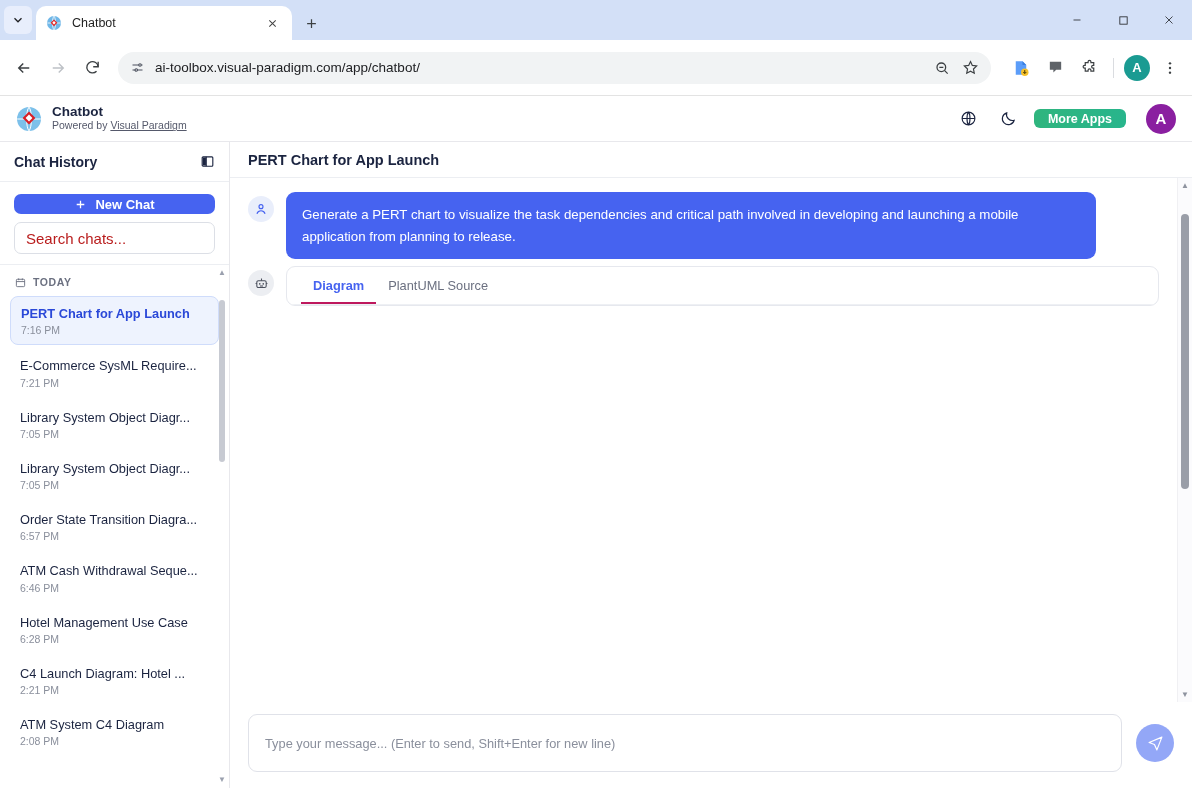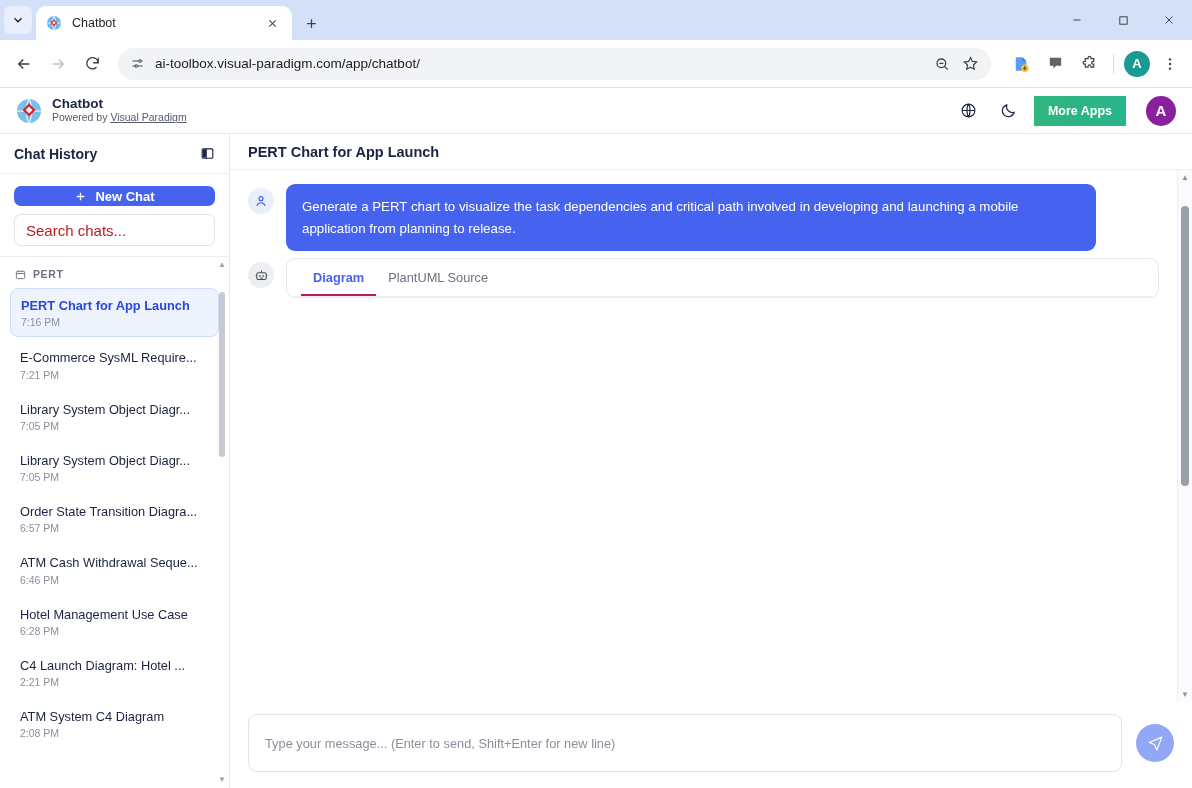--- a/index.html
+++ b/index.html
@@ -43,21 +43,21 @@
   }
   .win-controls {
     position: absolute; right: 0; top: 0; height: 40px; display: flex; align-items: center;
   }
   .win-btn {
     width: 46px; height: 40px; display: flex; align-items: center; justify-content: center;
     color: #202124;
   }
 
   .toolbar {
-    height: 48px; background: #ffffff; display: flex; align-items: center;
+    height: 56px; background: #ffffff; display: flex; align-items: center;
     padding: 0 8px; gap: 2px; flex: none; border-bottom: 1px solid #e3e3e3;
   }
   .nav-btn {
     width: 32px; height: 32px; border-radius: 50%; display: flex;
     align-items: center; justify-content: center; color: #3c4043; flex: none;
   }
   .nav-btn.disabled { color: #bdc1c6; }
   .omnibox {
     flex: 1; height: 32px; background: #f1f3f4; border-radius: 16px;
     display: flex; align-items: center; padding: 0 12px; gap: 10px;
@@ -83,21 +83,21 @@
   .brand-text { display: flex; flex-direction: column; justify-content: center; }
   .brand-title { font-size: 13.5px; font-weight: 700; color: #1b2440; line-height: 1.15; }
   .brand-sub { font-size: 10.5px; color: #55596b; line-height: 1.3; }
   .brand-sub a { color: #55596b; text-decoration: underline; }
   .hdr-spacer { flex: 1; }
   .hdr-icon {
     width: 30px; height: 30px; display: flex; align-items: center; justify-content: center;
     color: #1b2440;
   }
   .more-apps {
-    height: 30px; padding: 0 14px; border-radius: 0; color: #fff; font-size: 12.5px;
+    height: 19px; padding: 0 14px; border-radius: 6px; color: #fff; font-size: 12.5px;
     font-weight: 700; display: flex; align-items: center;
     background: linear-gradient(90deg,#2fb57e,#28b58c);
   }
   .user-av {
     width: 30px; height: 30px; border-radius: 50%; background: #8a1fa0; color: #fff;
     display: flex; align-items: center; justify-content: center;
     font-size: 15px; font-weight: 700; margin-left: 10px;
   }
 
   
@@ -395,21 +395,21 @@
       </div>
       <div class="sb-list">
         <div class="sb-list-inner">
           <div class="group-label">
             <span style="display:flex">
               <svg width="11" height="11" viewBox="0 0 24 24" fill="none" stroke="currentColor" stroke-width="2">
                   <rect x="3" y="5" width="18" height="16" rx="2"></rect>
                   <path d="M3 10h18M8 3v4M16 3v4"></path>
                 </svg>
             </span>
-            <span>PERT</span>
+            <span>TODAY</span>
           </div>
 
           <div class="chat-item active">
             <div class="chat-name">PERT Chart for App Launch</div>
             <div class="chat-time">7:16 PM</div>
           </div>
           <div class="chat-item">
             <div class="chat-name">E-Commerce SysML Require...</div>
             <div class="chat-time">7:21 PM</div>
           </div>

